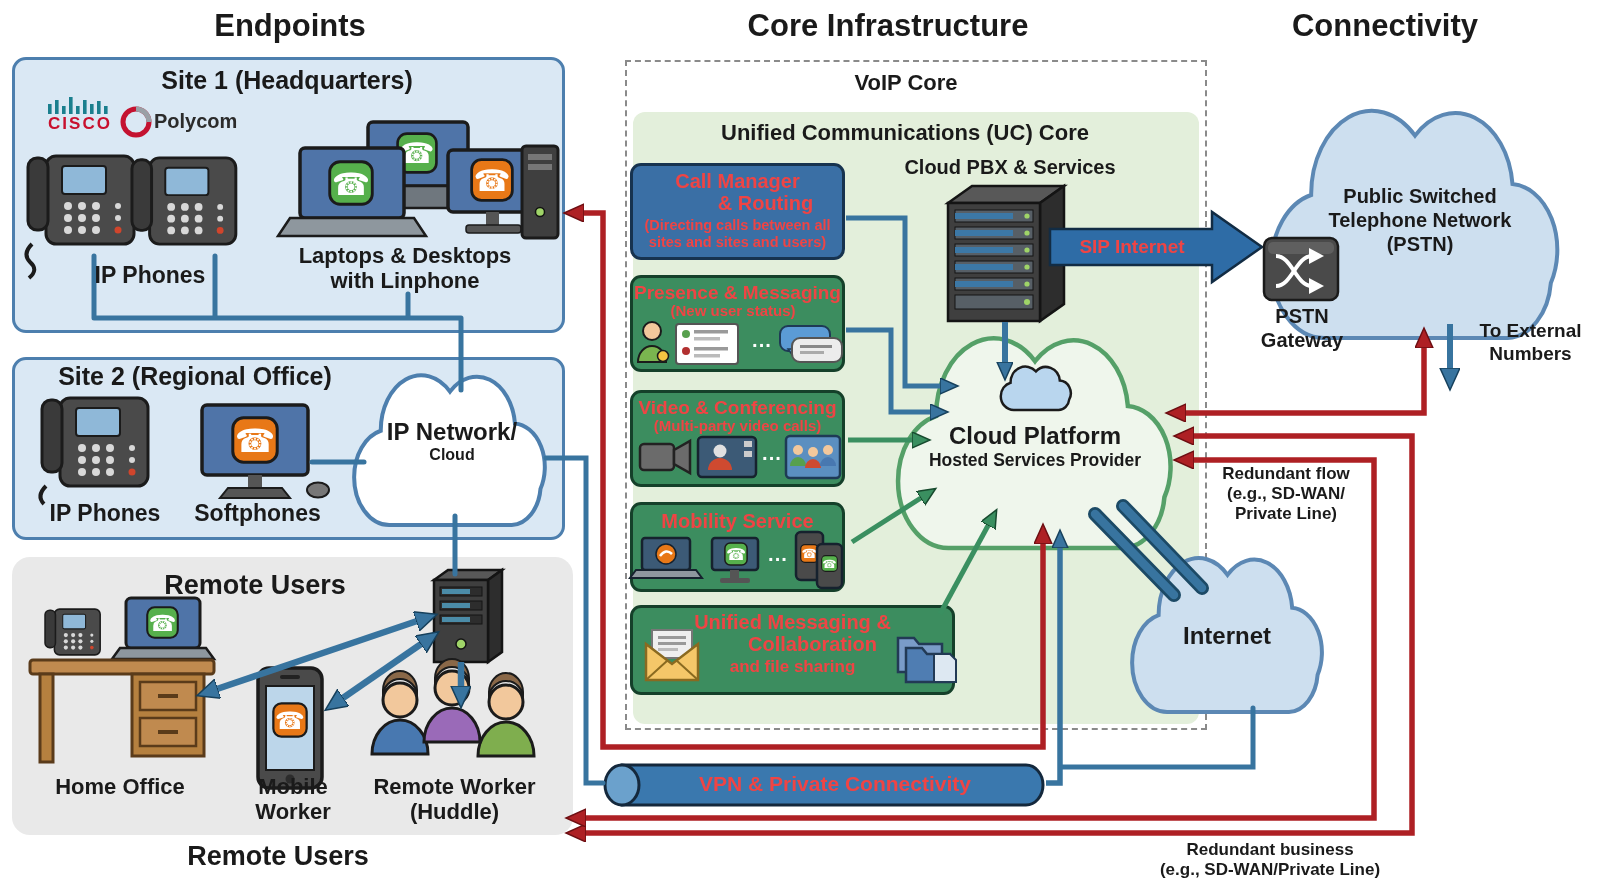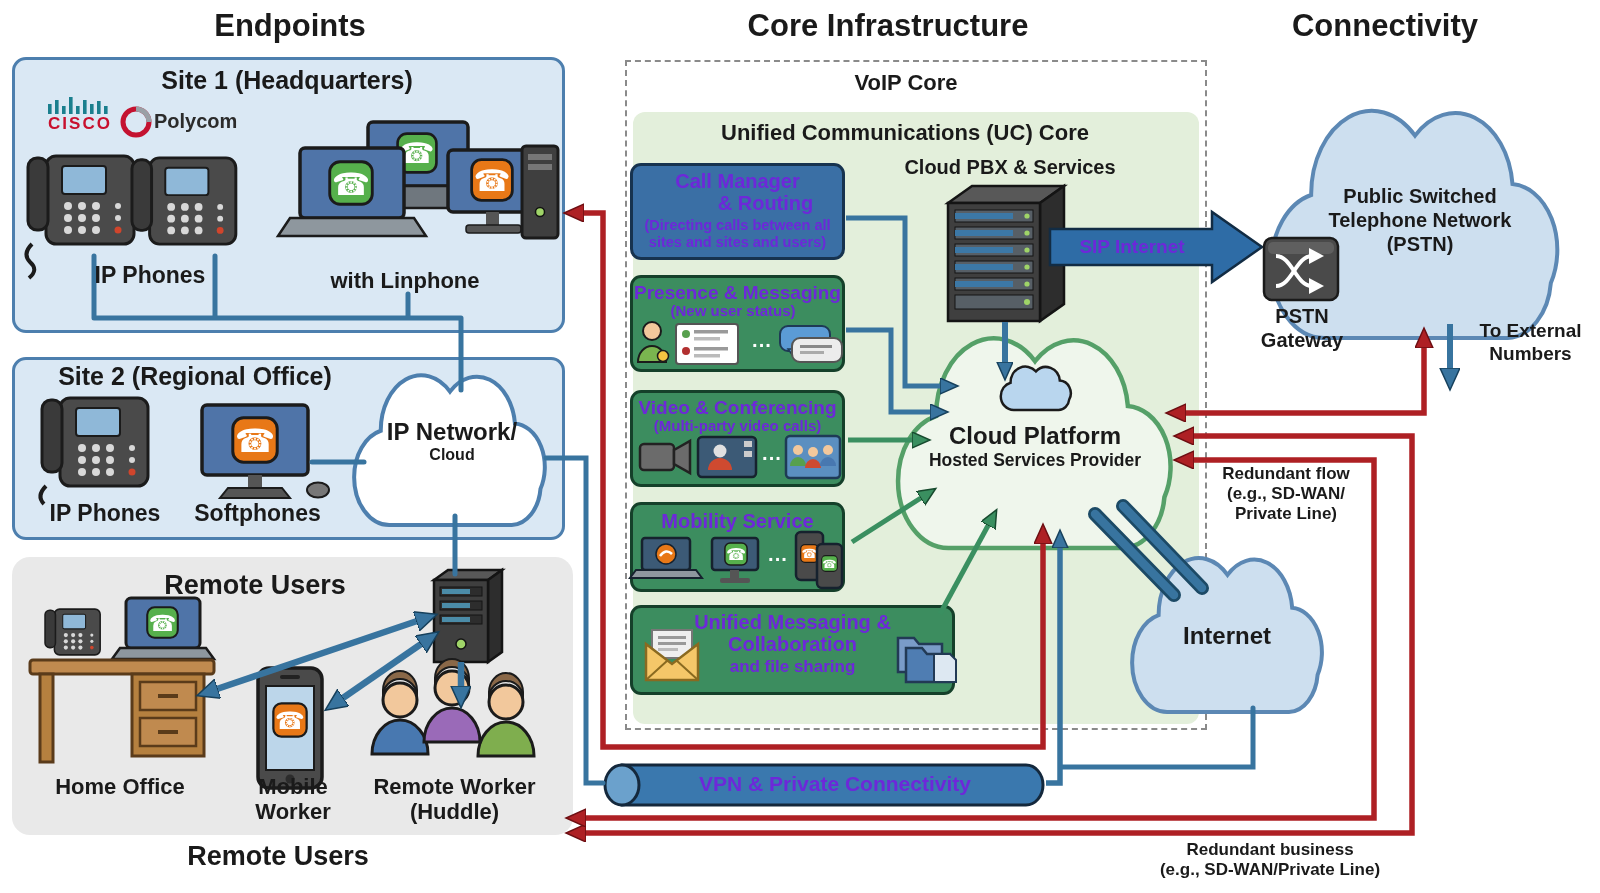--- a/index.html
+++ b/index.html
@@ -7,21 +7,21 @@
           font-family:"Liberation Sans","DejaVu Sans",sans-serif;color:#1a1a1a;}
   .panel{position:absolute;box-sizing:border-box;}
   .site{background:#dae8f4;border:3px solid #4d7fae;border-radius:14px;}
   .gray{background:#e9e9e9;border-radius:18px;}
   .dash{background:#ffffff;border:2px dashed #8a8a8a;}
   .green-panel{background:#e3efdb;border-radius:12px;}
   .fbox{position:absolute;box-sizing:border-box;border-radius:11px;}
   .fblue{background:#3a6fa5;border:3px solid #17334f;}
   .fgreen{background:#3c8d5f;border:3px solid #15402a;}
   .lbl{position:absolute;text-align:center;font-weight:bold;line-height:1.16;white-space:nowrap;color:#1a1a1a;}
-  .w{color:#6d28d9;}
+  .w{color:#ef4444;}
   .sub{font-weight:600;}
   svg{position:absolute;left:0;top:0;}
   #shapes{z-index:3;}  #conn{z-index:4;pointer-events:none;}
   .panel{z-index:1;} .fbox{z-index:2;} .lbl{z-index:5;}
 </style>
 </head>
 <body>
 
 <div id="canvas">
 
@@ -325,20 +325,21 @@
   </svg>
 
   <div class="lbl" style="left:140px;top:8px;width:300px;font-size:31px;">Endpoints</div>
   <div class="lbl" style="left:718px;top:8px;width:340px;font-size:31px;">Core Infrastructure</div>
   <div class="lbl" style="left:1235px;top:8px;width:300px;font-size:31px;">Connectivity</div>
 
   <div class="lbl" style="left:62px;top:66px;width:450px;font-size:25px;">Site 1 (Headquarters)</div>
   <div class="lbl" style="left:40px;top:114px;width:80px;font-size:17px;color:#c8102e;letter-spacing:2px;">CISCO</div>
   <div class="lbl" style="left:154px;top:110px;width:110px;font-size:20px;font-weight:600;text-align:left;color:#2b2b2b;">Polycom</div>
   <div class="lbl" style="left:60px;top:262px;width:180px;font-size:23px;">IP Phones</div>
+  <div class="lbl" style="left:290px;top:243px;width:230px;font-size:22px;">Laptops &amp; Desktops</div>
   <div class="lbl" style="left:290px;top:268px;width:230px;font-size:22px;">with Linphone</div>
 
   <div class="lbl" style="left:25px;top:362px;width:340px;font-size:25px;">Site 2 (Regional Office)</div>
   <div class="lbl" style="left:40px;top:500px;width:130px;font-size:23px;">IP Phones</div>
   <div class="lbl" style="left:190px;top:500px;width:135px;font-size:23px;">Softphones</div>
 
   <div class="lbl" style="left:372px;top:418px;width:160px;font-size:24px;">IP Network/</div>
   <div class="lbl" style="left:372px;top:446px;width:160px;font-size:16px;">Cloud</div>
 
   <div class="lbl" style="left:105px;top:570px;width:300px;font-size:27px;">Remote Users</div>
@@ -360,21 +361,21 @@
 
   <div class="lbl w" style="left:630px;top:282px;width:215px;font-size:19px;">Presence &amp; Messaging</div>
   <div class="lbl w sub" style="left:630px;top:302px;width:206px;font-size:15px;">(New user status)</div>
 
   <div class="lbl w" style="left:630px;top:397px;width:215px;font-size:19px;">Video &amp; Conferencing</div>
   <div class="lbl w sub" style="left:630px;top:417px;width:215px;font-size:15px;">(Multi-party video calls)</div>
 
   <div class="lbl w" style="left:630px;top:510px;width:215px;font-size:20px;">Mobility Service</div>
 
   <div class="lbl w" style="left:630px;top:611px;width:325px;font-size:20px;">Unified Messaging &amp;</div>
-  <div class="lbl w" style="left:630px;top:633px;width:325px;font-size:20px;">Collaboration</div>
+  <div class="lbl w" style="left:630px;top:633px;width:325px;font-size:20px;padding-left:20px;">Collaboration</div>
   <div class="lbl w sub" style="left:630px;top:657px;width:325px;font-size:17px;">and file sharing</div>
 
   <div class="lbl" style="left:925px;top:422px;width:220px;font-size:24px;">Cloud Platform</div>
   <div class="lbl sub" style="left:915px;top:450px;width:240px;font-size:17.5px;">Hosted Services Provider</div>
 
   <div class="lbl w" style="left:1052px;top:236px;width:160px;font-size:19px;">SIP Internet</div>
 
   <div class="lbl" style="left:1300px;top:185px;width:240px;font-size:20px;">Public Switched</div>
   <div class="lbl" style="left:1300px;top:209px;width:240px;font-size:20px;">Telephone Network</div>
   <div class="lbl" style="left:1300px;top:233px;width:240px;font-size:20px;">(PSTN)</div>

